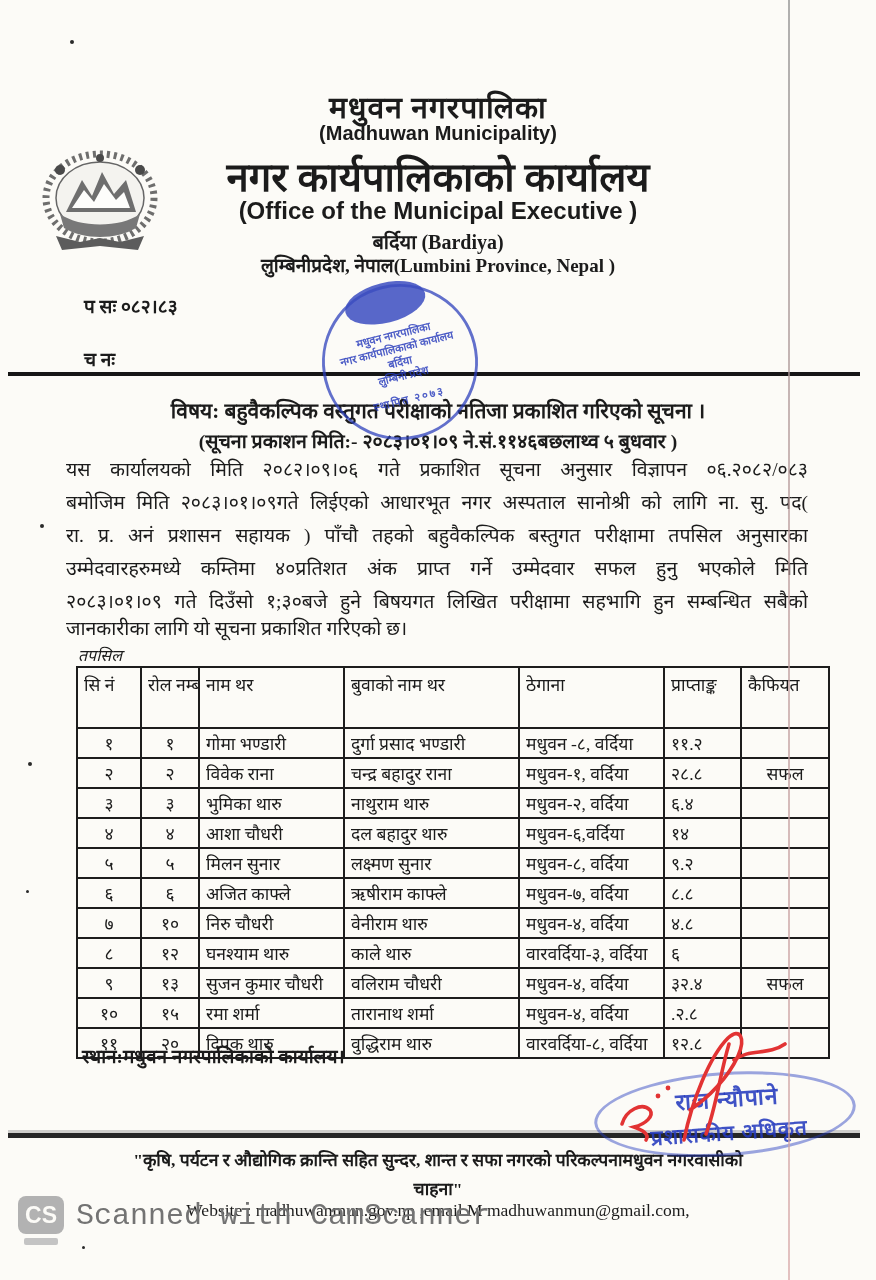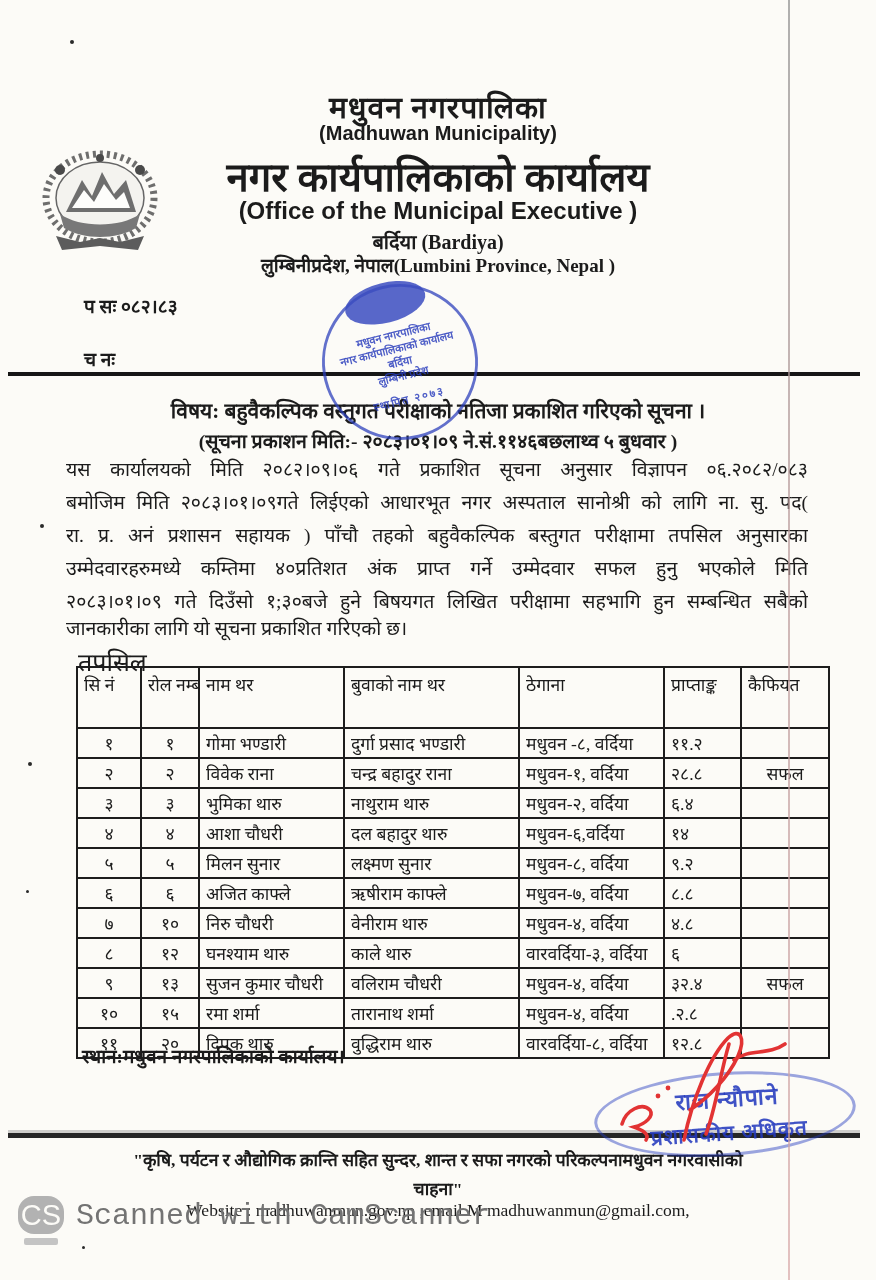--- a/index.html
+++ b/index.html
@@ -42,21 +42,21 @@
   
   .rule-top    { left:8px; top:372px;  width:852px; height:4px;   background:#161616; z-index:2; }
   .rule-bottom { left:8px; top:1133px; width:852px; height:4.5px; background:#262626; z-index:2;
                  box-shadow:0 -3px 0 rgba(120,120,120,.35); }
 
   
   .subject  { left:0; right:0; top:396px; font-size:21px; font-weight:bold; }
   .pubdate  { left:0; right:0; top:427px; font-size:19.5px; font-weight:600; }
   .bodyline { left:66px; width:742px; font-size:19.5px; white-space:nowrap; }
   .bodyline.just { text-align:justify; text-align-last:justify; white-space:normal; height:33px; overflow:hidden; }
-  .tapasil  { left:78px; top:644px; font-size:25px; }
+  .tapasil  { left:78px; top:644px; font-size:16px;font-style:italic; }
   .place    { left:82px; top:1043px; font-size:19px; font-weight:600; }
 
   
   table.results {
     position:absolute; left:76px; top:666px; width:752px;
     border-collapse:collapse; table-layout:fixed; z-index:1;
   }
   table.results th, table.results td {
     border:2px solid #1d1d1d; font-size:17.5px; font-weight:normal;
     padding:1px 6px; overflow:hidden; white-space:nowrap;
@@ -82,21 +82,21 @@
   .stamp-bottom .tt { font-size:21px; margin-top:4px; letter-spacing:1px; }
 
   
   .quote1  { left:0; right:0; top:1147px; font-size:17.5px; font-weight:bold; }
   .quote2  { left:0; right:0; top:1176px; font-size:17.5px; font-weight:bold; }
   .website { left:0; right:0; top:1200px; font-size:17.5px; }
 
   
   .cs-badge {
     left:18px; top:1196px; width:46px; height:38px; background:#b2b2b2;
-    border-radius:16px; color:#fcfbf7; font-weight:normal; font-size:29px;
+    border-radius:8px; color:#fcfbf7; font-weight:bold; font-size:23px;
     text-align:center; line-height:38px; font-family:"Liberation Sans",sans-serif;
   }
   .cs-badge-bar { left:24px; top:1238px; width:34px; height:7px; background:#c4c4c4; border-radius:2px; }
   .cs-text { left:76px; top:1199px; font-size:30px; color:#737373;
              font-family:Liberation Mono, monospace; }
 
   
   .scanline { left:788px; top:0; width:2px; height:1280px; z-index:8;
               background:linear-gradient(#8f8f8f 0%, #b89a9a 40%, #d8a8a8 100%); opacity:.7; }
   .dot { background:#2a2a2a; border-radius:50%; z-index:3; }

